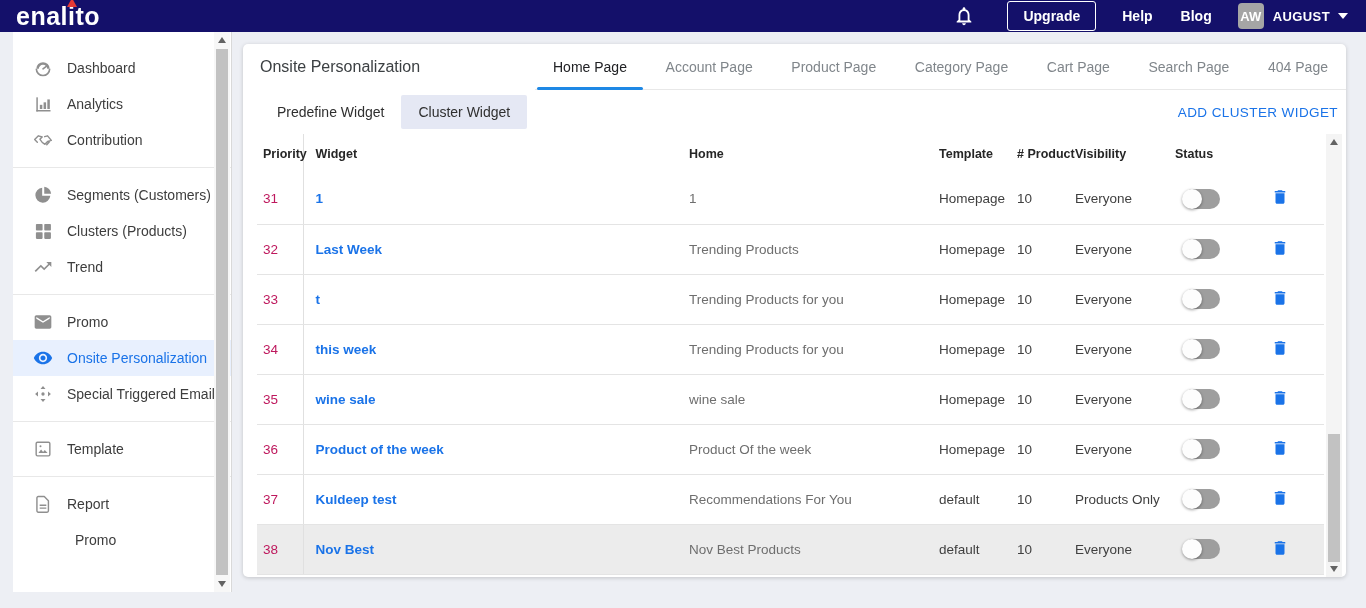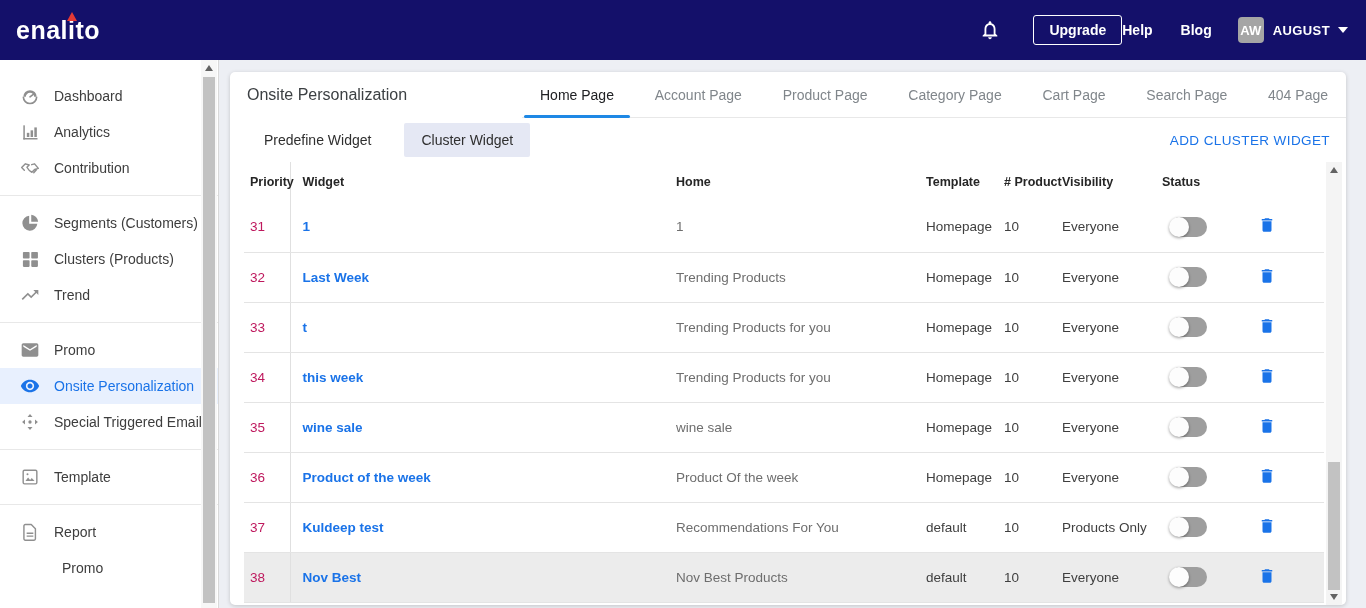--- a/index.html
+++ b/index.html
@@ -1,45 +1,45 @@
 <!DOCTYPE html>
 <html><head>
 <meta charset="utf-8">
 <style>
   * { margin:0; padding:0; box-sizing:border-box; }
   html,body { width:1366px; height:608px; overflow:hidden;
     font-family:"Liberation Sans", sans-serif; background:#edeff4; }
 
   
-  .topbar { height:60px; background:#14106a; display:flex; align-items:center;
+  .topbar { height:32px; background:#14106a; display:flex; align-items:center;
     padding:0 18px 0 16px; color:#fff; }
   .brand { position:relative; font-size:25px; font-weight:bold; letter-spacing:.5px; cursor:pointer; }
   .brand .tri { position:absolute; top:-4px; left:51px; width:0; height:0;
     border-left:5px solid transparent; border-right:5px solid transparent;
     border-bottom:9px solid #e53935; }
   .topbar-right { margin-left:auto; display:flex; align-items:center; }
   .bell { width:22px; height:22px; margin-right:32px; cursor:pointer; }
   .upgrade-btn { background:transparent; color:#fff; border:1.5px solid #fff; border-radius:3px;
-    padding:6px 15px; font-size:14px; font-weight:bold; font-family:inherit; cursor:pointer; }
+    padding:6px 15px; font-size:14px; font-weight:bold; font-family:inherit; cursor:pointer; margin-right:26px; }
   .top-link { font-size:14px; font-weight:bold; cursor:pointer; }
   .top-link.help { margin-right:28px; }
   .top-link.blog { margin-right:26px; }
   .avatar { width:26px; height:26px; border-radius:4px; background:#a5a5a5; color:#fff;
     font-size:13px; font-weight:bold; display:flex; align-items:center; justify-content:center;
     margin-right:9px; cursor:pointer; }
   .username { font-size:13px; font-weight:bold; letter-spacing:.4px; margin-right:8px; cursor:pointer; }
   .caret { width:0; height:0; border-left:5px solid transparent; border-right:5px solid transparent;
     border-top:6px solid #fff; cursor:pointer; }
 
   
   .shell { display:flex; height:560px; }
 
   
   .sidebar { width:219px; background:#fff; border-right:1px solid #d9d9d9;
-    padding-top:18px; position:relative; overflow:hidden; flex:none; }
+    padding-top:18px; position:relative; overflow:hidden; flex:none;margin-left:13px; }
   .side-item { height:36px; display:flex; align-items:center; gap:14px;
     padding-left:20px; font-size:14px; color:#3d3d3d; cursor:pointer; white-space:nowrap; }
   .side-item .ico { width:20px; height:20px; flex:none; color:#8f8f8f; display:flex;
     align-items:center; justify-content:center; }
   .side-item.active { background:#e8f0fe; color:#1a73e8; }
   .side-item.active .ico { color:#1a73e8; }
   .side-item.sub { padding-left:62px; }
   .side-divider { height:1px; background:#e8e8e8; margin:9px 0; }
 
   
@@ -65,21 +65,21 @@
   .page-title { width:292px; flex:none; display:flex; align-items:center; padding-left:17px;
     font-size:16px; color:#3c4043; }
   .tabs { flex:1; display:flex; justify-content:space-between; padding:0 2px 0 2px;
     border-bottom:1px solid #e8e8e8; }
   .tab { display:flex; align-items:center; padding:0 16px; font-size:14px; color:#80868b;
     cursor:pointer; position:relative; white-space:nowrap; }
   .tab.active { color:#202124; }
   .tab.active::after { content:""; position:absolute; left:0; right:0; bottom:-1px; height:3px;
     border-radius:2px; background:#1e88e5; }
 
-  .card-subheader { height:44px; flex:none; display:flex; align-items:center; padding:0 16px 0 17px;gap:16px; }
+  .card-subheader { height:44px; flex:none; display:flex; align-items:center; padding:0 8px 0 17px; }
   .subtab { font-size:14px; color:#2f2f2f; padding:9px 17px; cursor:pointer; border-radius:2px; }
   .subtab.selected { background:#e5e8f4; }
   .add-link { margin-left:auto; color:#1a73e8; font-size:13.5px; letter-spacing:.4px;
     cursor:pointer; white-space:nowrap; }
 
   
   .table-wrap { flex:1; position:relative; padding:0 22px 0 14px; overflow:hidden; }
   table { border-collapse:collapse; width:100%; table-layout:fixed; }
   th { height:40px; text-align:left; font-size:12.5px; font-weight:bold; color:#262626;
     padding-left:12px; white-space:nowrap; }

